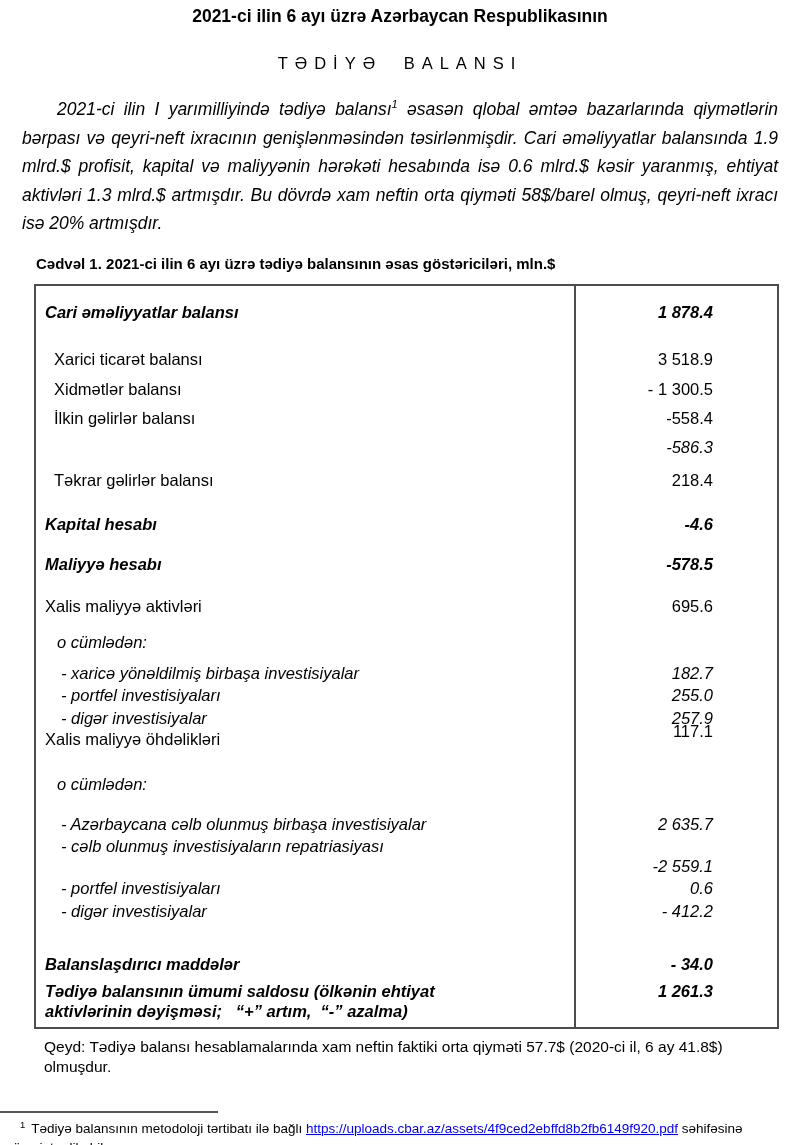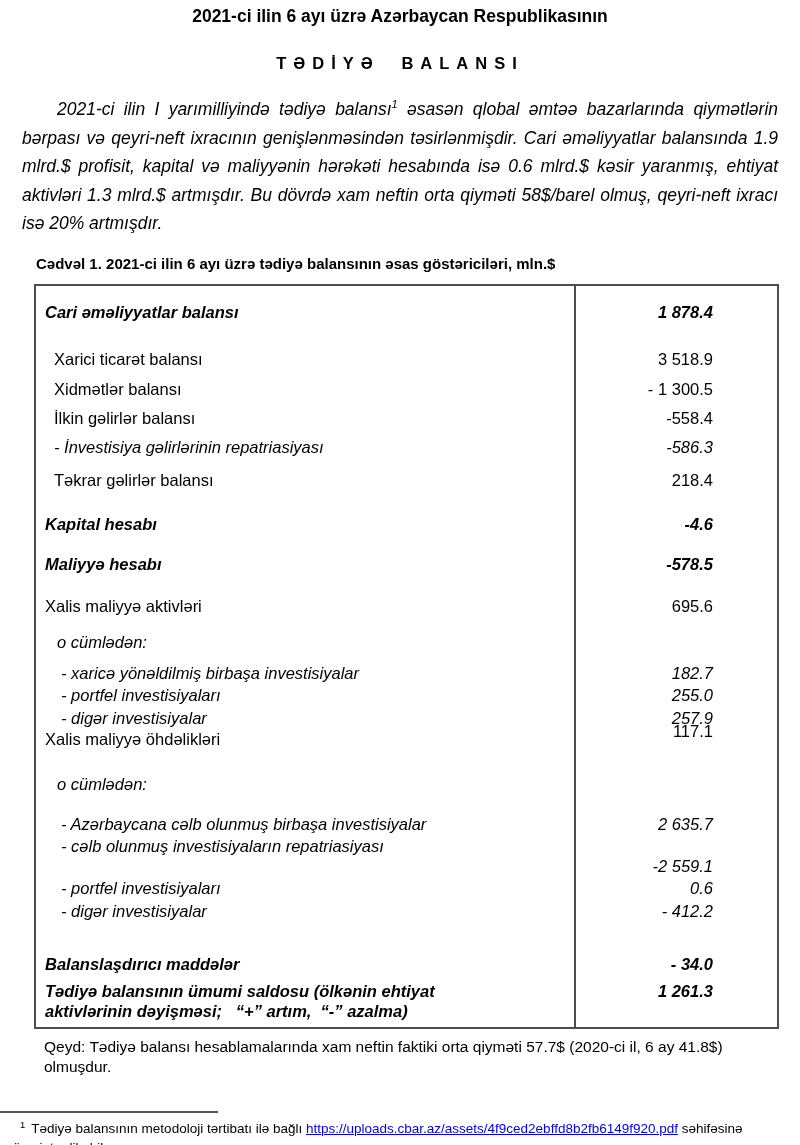--- a/index.html
+++ b/index.html
@@ -15,21 +15,21 @@
   .title1{
     padding-top:6px;
     text-align:center;
     font-weight:bold;
     font-size:17.5px;
     line-height:20px;
   }
   .title2{
     margin-top:27px;
     text-align:center;
-    font-weight:bold;
+    font-weight:normal;
     font-size:16.5px;
     line-height:20px;
     letter-spacing:7px;
     word-spacing:10px;
   }
   
   .intro{
     margin:22px 22px 0 22px;
     text-align:justify;
     text-indent:35px;
@@ -131,21 +131,20 @@
         </div>
         <div class="trow st-n i1" style="margin-top: 10px;">
           <div class="lbl">Xidmətlər balansı</div>
           <div class="val">- 1 300.5</div>
         </div>
         <div class="trow st-n i1" style="margin-top: 9px;">
           <div class="lbl">İlkin gəlirlər balansı</div>
           <div class="val">-558.4</div>
         </div>
         <div class="trow st-i i1" style="margin-top: 9px;">
-          <div class="lbl"> - İnvestisiya gəlirlərinin repatriasiyası</div>
           <div class="val">-586.3</div>
         </div>
         <div class="trow st-n i1" style="margin-top: 13px;">
           <div class="lbl">Təkrar gəlirlər balansı</div>
           <div class="val">218.4</div>
         </div>
         <div class="trow st-b i0" style="margin-top: 24px;">
           <div class="lbl">Kapital hesabı</div>
           <div class="val">-4.6</div>
         </div>

